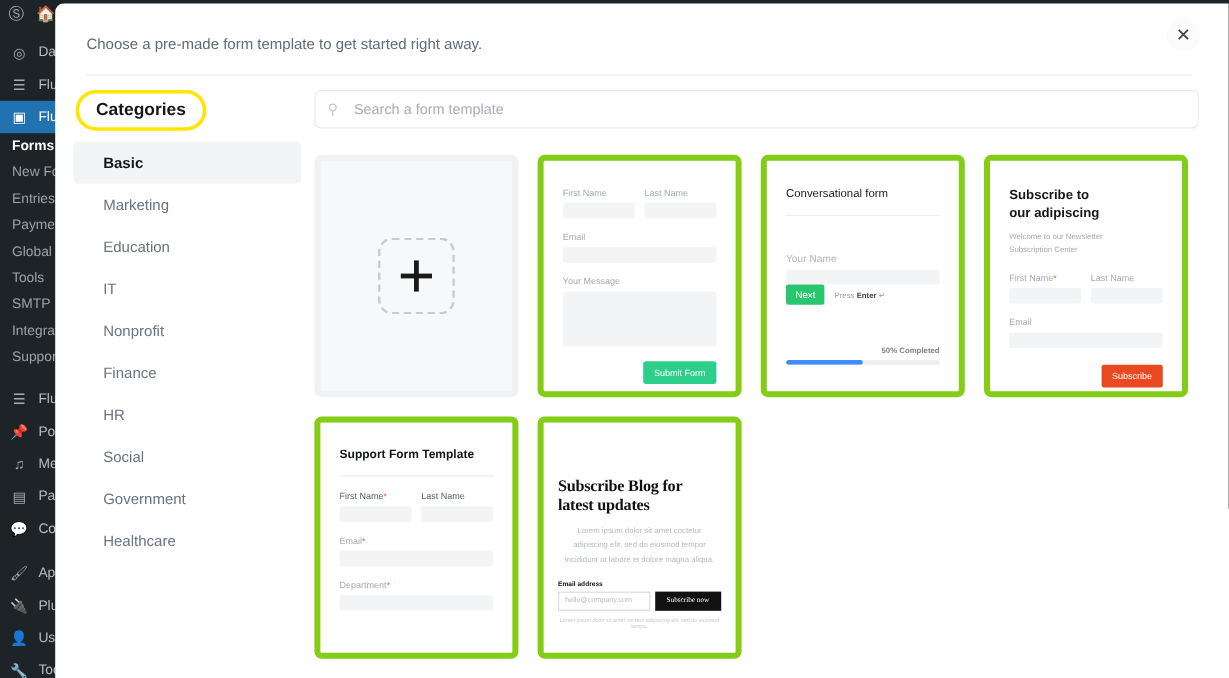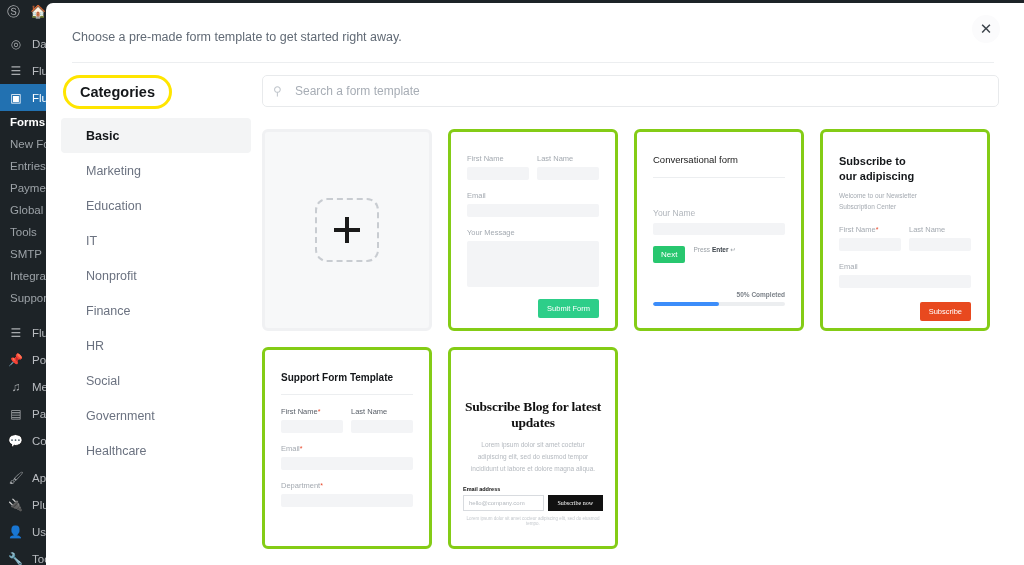--- a/index.html
+++ b/index.html
@@ -92,21 +92,21 @@
   .search-ico {
     position: absolute; left: 11px; top: 50%; transform: translateY(-50%);
     color: #c3c8ce; font-size: 12px; pointer-events: none;
   }
 
   .grid {
     margin-top: 22px; display: grid; grid-template-columns: repeat(4, 170px);
     gap: 16px;
   }
   .card {
-    height: 202px; border-radius: 6px; border: 3px solid #84cc16;
+    height: 202px; border-radius: 6px; border: 5px solid #84cc16;
     background: #fff; overflow: hidden; position: relative; cursor: pointer;
   }
   .card.blank { background: #f7f8f9; border-color: #f0f1f3; display:flex; align-items:center; justify-content:center; }
   .blank-inner {
     width: 64px; height: 64px; border: 2px dashed #c8ccd1; border-radius: 12px;
     display: flex; align-items: center; justify-content: center;
   }
   .plus {
     position: relative; width: 26px; height: 26px;
   }
@@ -128,21 +128,21 @@
     background: #2dce89; color: #fff; font-size: 7.5px; border-radius: 2px;
     padding: 5px 9px; display: inline-block; float: right; margin-top: 12px;
   }
 
   
   .conv { padding: 22px 16px 0 16px; height: 100%; position: relative; }
   .conv-title { font-size: 9.5px; font-weight: normal; color: #1a1a1a; }
   .conv-rule { height: 1px; background: #eceef0; margin-top: 12px; }
   .conv-lbl { font-size: 8.5px; color: #b0b5bb; margin-top: 30px; margin-bottom: 5px; }
   .conv-fld { height: 12px; background: #f3f4f6; border-radius: 2px; }
-  .conv-row { display: flex; gap: 8px; margin-top: 11px; }
+  .conv-row { display: flex; align-items: center; gap: 8px; }
   .btn-next { background: #28c76f; color: #fff; font-size: 8px; padding: 4px 8px; border-radius: 2px; }
   .press { font-size: 6.5px; color: #9aa0a6; }
   .press b { color: #3c434a; }
   .prog-wrap { position: absolute; left: 16px; right: 16px; bottom: 22px; }
   .prog-lbl { font-size: 6.5px; font-weight: bold; color: #7b8188; text-align: right; margin-bottom: 4px; }
   .prog-track { height: 4px; background: #eceef0; border-radius: 3px; overflow: hidden; }
   .prog-fill { height: 100%; background: #3c8dfa; border-radius: 3px; }
 
   
   .news { padding: 22px 16px 0 16px; }
@@ -157,21 +157,21 @@
   
   .sup { padding: 22px 16px 0 16px; }
   .sup-title { font-size: 10px; font-weight: bold; color: #14171a; }
   .sup-rule { height: 1px; background: #eceef0; margin: 11px 0 12px 0; }
   .lbl-dark { font-size: 7.5px; color: #5a6069; margin-bottom: 4px; }
 
   
   .blog { padding: 0 12px; height: 100%; display: flex; flex-direction: column; justify-content: flex-end; padding-bottom: 20px; }
   .blog-title {
     font-family: "Liberation Serif", serif; font-weight: bold;
-    font-size: 13.5px; color: #111; text-align: center; letter-spacing: -.2px;
+    font-size: 13.5px; color: #111; text-align: left; letter-spacing: -.2px;
   }
   .blog-p { font-size: 6.5px; color: #b4b9bf; text-align: center; line-height: 1.85; margin-top: 8px; padding: 0 4px; }
   .blog-lbl { font-size: 5.5px; font-weight: bold; color: #111; margin-top: 11px; margin-bottom: 3px; }
   .blog-row { display: flex; gap: 4px; }
   .blog-input {
     flex: 1; border: 1px solid #d8dbdf; height: 16px; font-size: 6px; color: #b4b9bf;
     display: flex; align-items: center; padding-left: 5px;
   }
   .blog-btn {
     background: #111; color: #fff; font-size: 6px; padding: 0 10px; height: 16px;

